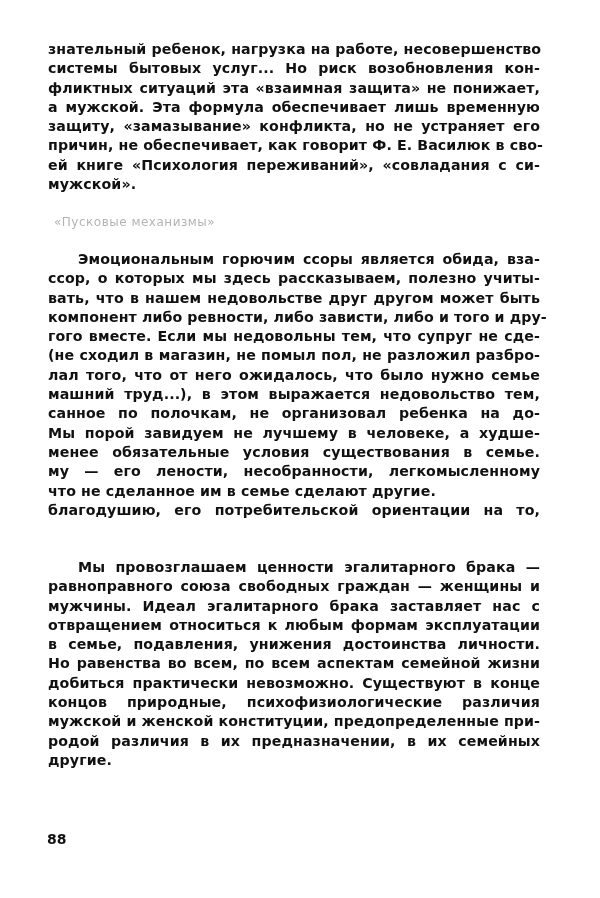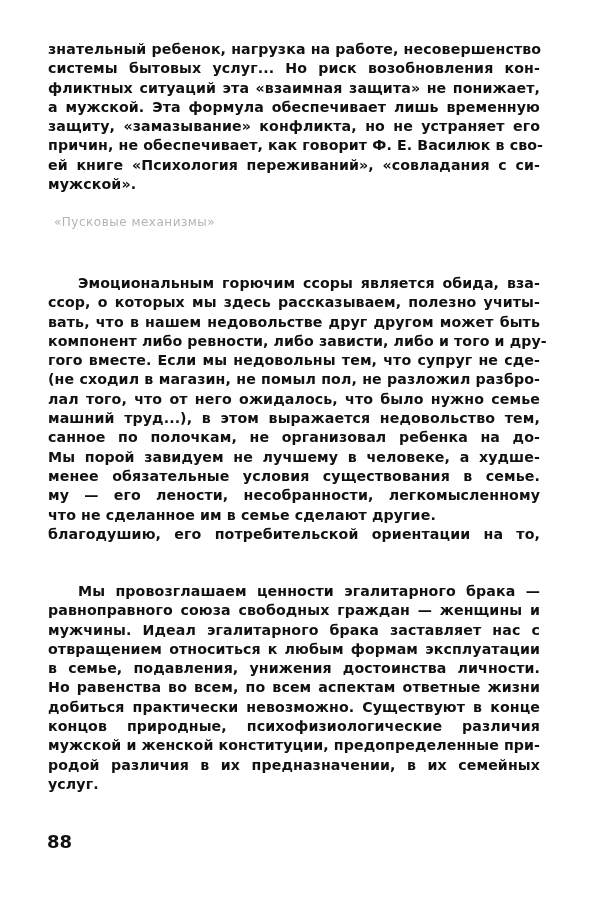--- a/index.html
+++ b/index.html
@@ -4,24 +4,24 @@
 <style>
   html, body { margin: 0; padding: 0; background: #ffffff; }
   body { width: 600px; height: 898px; position: relative; overflow: hidden;
          font-family: "DejaVu Sans", sans-serif; color: #111111; }
   .page { position: absolute; left: 0; top: 0; width: 600px; height: 660px; }
   .block { position: absolute; left: 48px; width: 492px; }
   .line { height: 19.3px; line-height: 19.3px; font-size: 14.2px; font-weight: bold;
           white-space: nowrap; text-align: justify; text-align-last: justify;
           letter-spacing: 0.1px; }
   .line.last { text-align-last: left; }
-  .line.indent { padding-left: 30px; margin-top: 24px; }
+  .line.indent { padding-left: 30px; }
   .heading { position: absolute; left: 54px; top: 215px; font-size: 12px; color: #9a9a9a;
              letter-spacing: 0.5px; font-weight: normal; opacity: 0.75; }
-  .pagenum { position: absolute; left: 47px; top: 831px; font-size: 18px; font-weight: bold; }
+  .pagenum { position: absolute; left: 47px; top: 831px; font-size: 14px; font-weight: bold; }
 </style>
 </head>
 <body>
 
 <div class="page">
 
   <div class="block" style="top:40px;">
     <div class="line">знательный ребенок, нагрузка на работе, несовершенство</div>
     <div class="line">системы бытовых услуг... Но риск возобновления кон-</div>
     <div class="line">фликтных ситуаций эта «взаимная защита» не понижает,</div>
@@ -50,24 +50,24 @@
     <div class="line last">что не сделанное им в семье сделают другие.</div>
     <div class="line">благодушию, его потребительской ориентации на то,</div>
   </div>
 
   <div class="block" style="top:558px;">
     <div class="line indent">Мы провозглашаем ценности эгалитарного брака —</div>
     <div class="line">равноправного союза свободных граждан — женщины и</div>
     <div class="line">мужчины. Идеал эгалитарного брака заставляет нас с</div>
     <div class="line">отвращением относиться к любым формам эксплуатации</div>
     <div class="line">в семье, подавления, унижения достоинства личности.</div>
-    <div class="line">Но равенства во всем, по всем аспектам ответные жизни</div>
+    <div class="line">Но равенства во всем, по всем аспектам семейной жизни</div>
     <div class="line">добиться практически невозможно. Существуют в конце</div>
     <div class="line">концов природные, психофизиологические различия</div>
     <div class="line">мужской и женской конституции, предопределенные при-</div>
     <div class="line">родой различия в их предназначении, в их семейных</div>
-    <div class="line last">услуг.</div>
+    <div class="line last">другие.</div>
   </div>
 
 
   <div class="pagenum">88</div>
 
 </div>
 
 </body></html>

